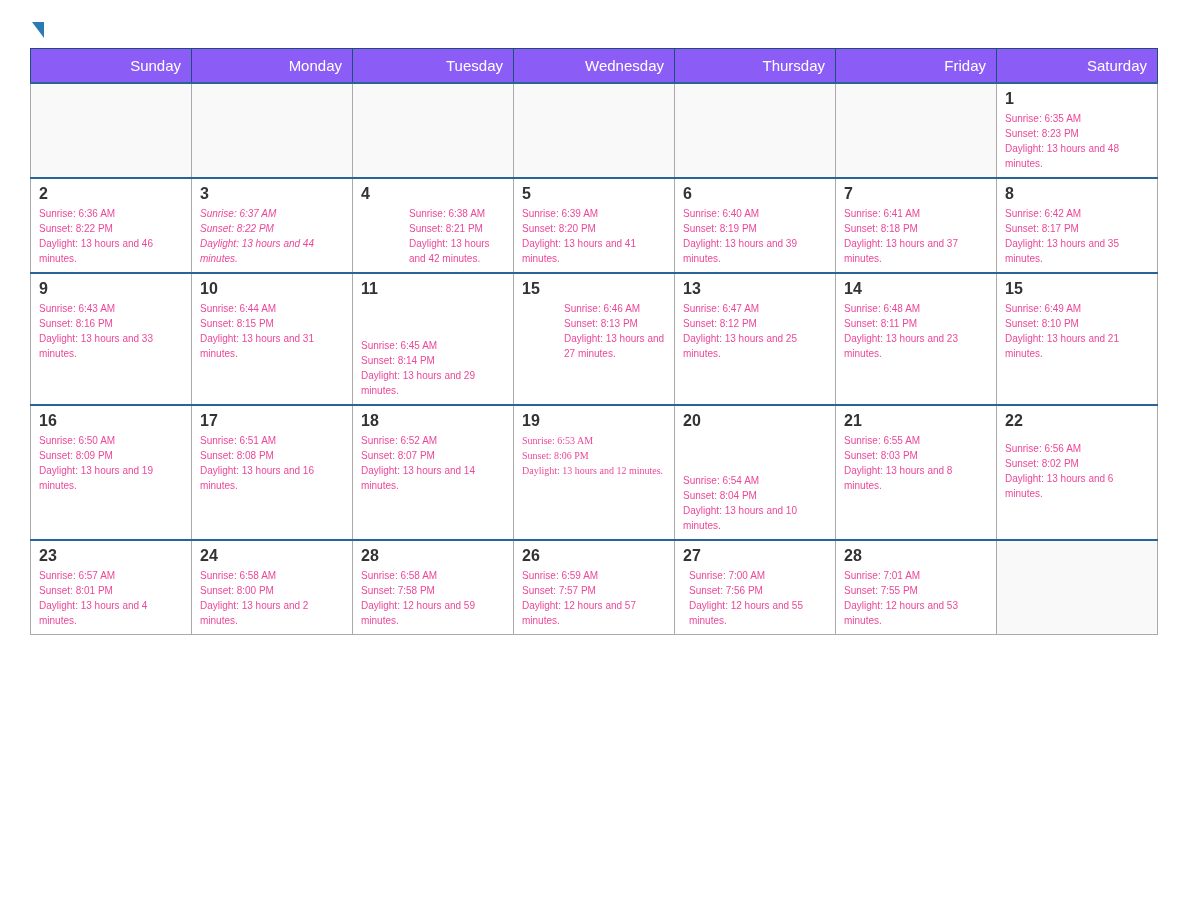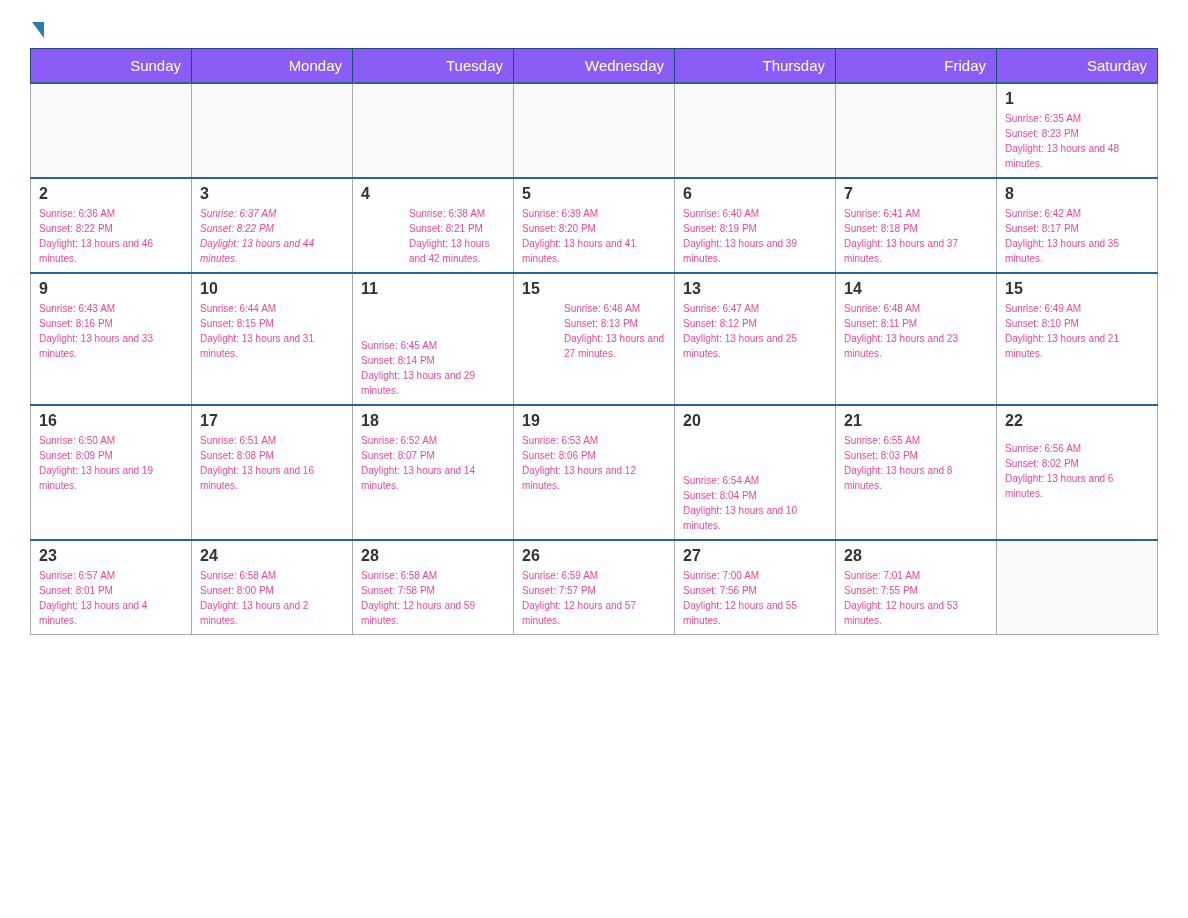--- a/index.html
+++ b/index.html
@@ -243,21 +243,21 @@
 Daylight: 13 hours and 16 minutes.</div>
         </td>
         <td>
           <span class="day-number">18</span>
           <div class="day-info" style="white-space: pre-line;">Sunrise: 6:52 AM
 Sunset: 8:07 PM
 Daylight: 13 hours and 14 minutes.</div>
         </td>
         <td>
           <span class="day-number">19</span>
-          <div class="day-info" style="white-space: pre-line;">Sunrise: 6:53 AM
+          <div class="day-info" style="white-space: pre-line; font-family: Liberation Serif, serif;">Sunrise: 6:53 AM
 Sunset: 8:06 PM
 Daylight: 13 hours and 12 minutes.</div>
         </td>
         <td>
           <span class="day-number">20</span>
           <div class="day-info" style="white-space: pre-line; margin-top: 43px;">Sunrise: 6:54 AM
 Sunset: 8:04 PM
 Daylight: 13 hours and 10 minutes.</div>
         </td>
         <td>
@@ -293,21 +293,21 @@
 Daylight: 12 hours and 59 minutes.</div>
         </td>
         <td>
           <span class="day-number">26</span>
           <div class="day-info" style="white-space: pre-line;">Sunrise: 6:59 AM
 Sunset: 7:57 PM
 Daylight: 12 hours and 57 minutes.</div>
         </td>
         <td>
           <span class="day-number">27</span>
-          <div class="day-info" style="white-space: pre-line;">Sunrise: 7:00 AM
+          <div class="day-info" style="white-space: pre-line; margin-left: 6px;">Sunrise: 7:00 AM
 Sunset: 7:56 PM
 Daylight: 12 hours and 55 minutes.</div>
         </td>
         <td>
           <span class="day-number">28</span>
           <div class="day-info" style="white-space: pre-line;">Sunrise: 7:01 AM
 Sunset: 7:55 PM
 Daylight: 12 hours and 53 minutes.</div>
         </td>
         <td class="empty-cell"></td>

